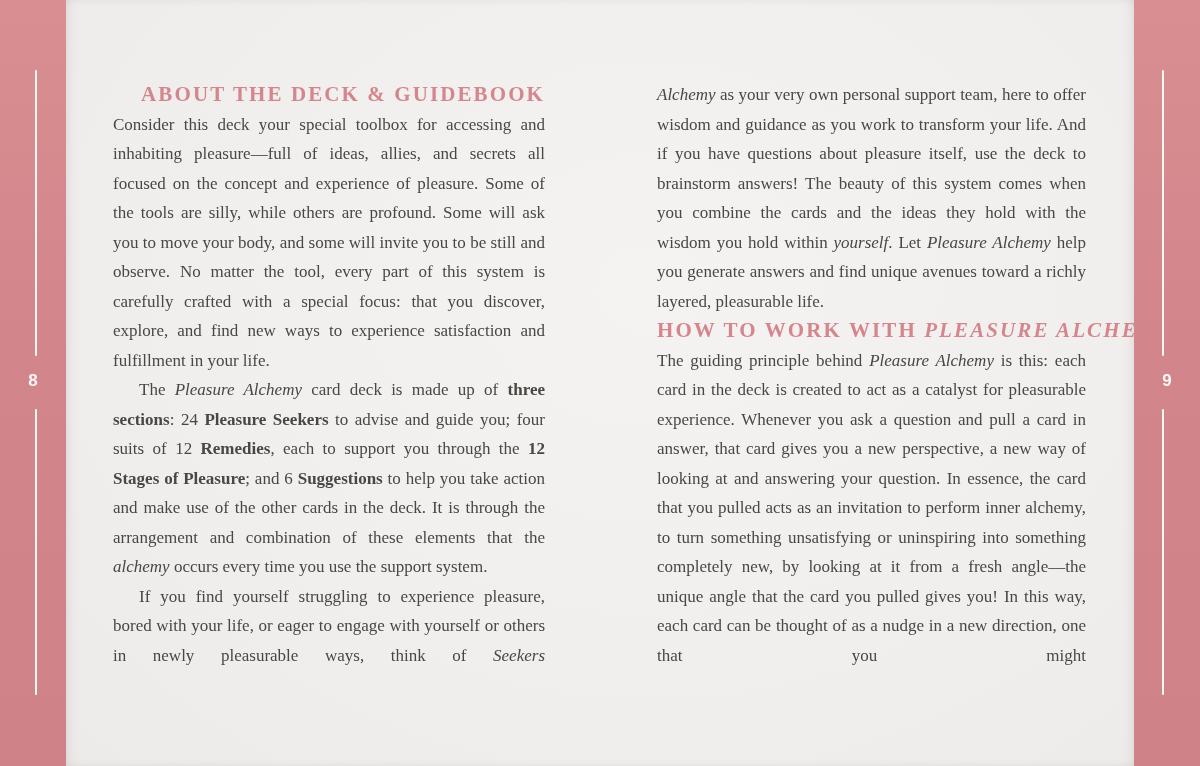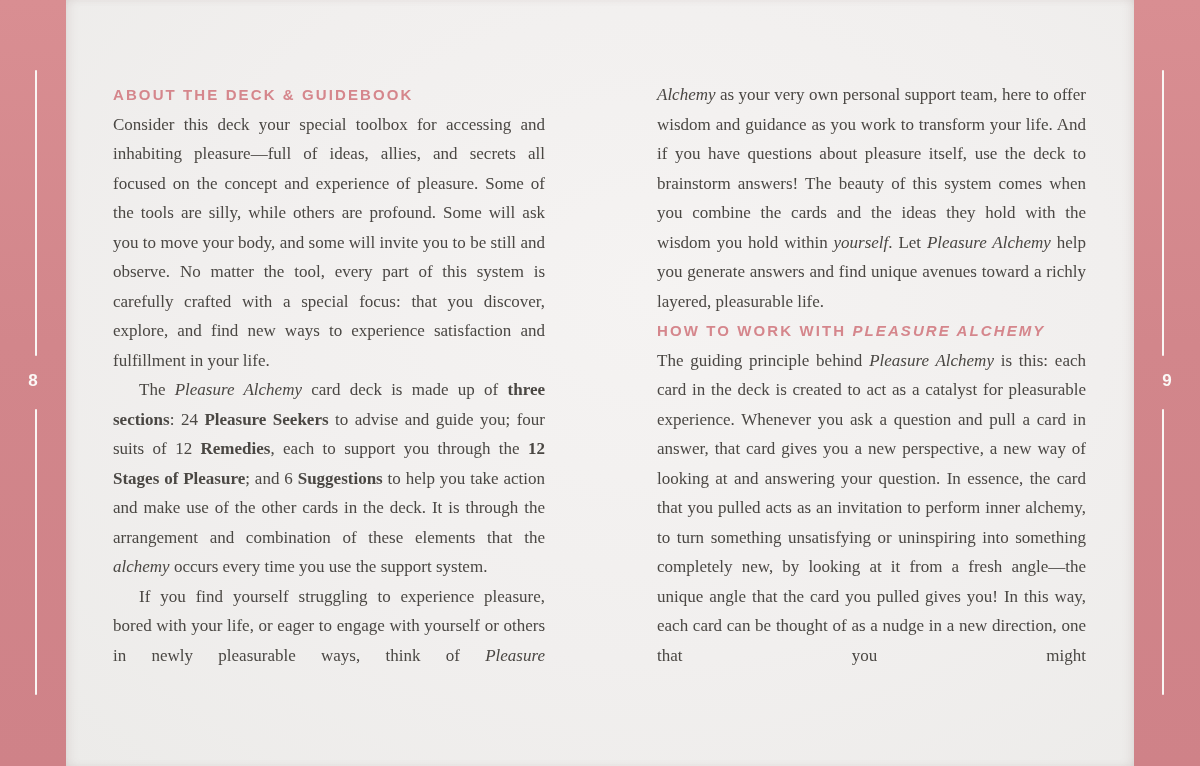--- a/index.html
+++ b/index.html
@@ -45,24 +45,24 @@
   .page-col {
     position:absolute; top:80px;
     font-family:"Liberation Serif", serif;
     font-size:17px; line-height:29.5px; color:var(--ink);
     text-align:justify; hyphens:auto; -webkit-hyphens:auto;
   }
   .col-left  { left:47px;  width:432px; }
   .col-right { left:591px; width:429px; }
 
   .heading {
-    font-family:Liberation Sans, sans-serif;
-    font-weight:700; font-size:15px; letter-spacing:2.1px;
+    font-family:Liberation Serif, serif;
+    font-weight:700; font-size:21px; letter-spacing:2.1px;
     line-height:29.5px; color:var(--accent);
-    text-align:left; white-space:nowrap;
+    text-align:right; white-space:nowrap;
     hyphens:none; -webkit-hyphens:none;
   }
   .heading-2 { }
 
   .body-p { text-align:justify; }
   .body-p.indent { text-indent:26px; }
   .body-p.continues { text-align-last:justify; }
 
   .it { font-style:italic; }
   .bd { font-weight:bold; }
@@ -78,21 +78,21 @@
     <div class="rule rule-bottom"></div>
   </div>
 
   <div class="paper">
 
     <div class="page-col col-left">
       <div class="heading"><span>ABOUT THE DECK &amp; GUIDEBOOK</span></div>
       <div>
           <p class="body-p"><span>Consider this deck your special toolbox for accessing and inhabiting pleasure—full of ideas, allies, and secrets all focused on the concept and experience of pleasure. Some of the tools are silly, while others are profound. Some will ask you to move your body, and some will invite you to be still and observe. No matter the tool, every part of this system is carefully crafted with a special focus: that you discover, explore, and find new ways to experience satisfaction and fulfillment in your life.</span></p>
           <p class="body-p indent"><span>The </span><span class="it">Pleasure Alchemy</span><span> card deck is made up of </span><span class="bd">three sections</span><span>: 24 </span><span class="bd">Pleasure Seekers</span><span> to advise and guide you; four suits of 12 </span><span class="bd">Remedies</span><span>, each to support you through the </span><span class="bd">12 Stages of Pleasure</span><span>; and 6 </span><span class="bd">Suggestions</span><span> to help you take action and make use of the other cards in the deck. It is through the arrangement and combination of these elements that the </span><span class="it">alchemy</span><span> occurs every time you use the support system.</span></p>
-          <p class="body-p indent continues"><span>If you find yourself struggling to experience pleasure, bored with your life, or eager to engage with yourself or others in newly pleasurable ways, think of </span><span class="it">Pleasure</span></p>
+          <p class="body-p indent continues"><span>If you find yourself struggling to experience pleasure, bored with your life, or eager to engage with yourself or others in newly pleasurable ways, think of </span><span class="it">Seekers</span></p>
         </div>
     </div>
 
     <div class="page-col col-right">
       <div>
           <p class="body-p"><span class="it">Alchemy</span><span> as your very own personal support team, here to offer wisdom and guidance as you work to transform your life. And if you have questions about pleasure itself, use the deck to brainstorm answers! The beauty of this system comes when you combine the cards and the ideas they hold with the wisdom you hold within </span><span class="it">yourself</span><span>. Let </span><span class="it">Pleasure Alchemy</span><span> help you generate answers and find unique avenues toward a richly layered, pleasurable life.</span></p>
         </div>
       <div class="heading heading-2"><span>HOW TO WORK WITH </span><span class="it">PLEASURE ALCHEMY</span></div>
       <div>
           <p class="body-p continues"><span>The guiding principle behind </span><span class="it">Pleasure Alchemy</span><span> is this: each card in the deck is created to act as a catalyst for pleasurable experience. Whenever you ask a question and pull a card in answer, that card gives you a new perspective, a new way of looking at and answering your question. In essence, the card that you pulled acts as an invitation to perform inner alchemy, to turn something unsatisfying or uninspiring into something completely new, by looking at it from a fresh angle—the unique angle that the card you pulled gives you! In this way, each card can be thought of as a nudge in a new direction, one that you might</span></p>

